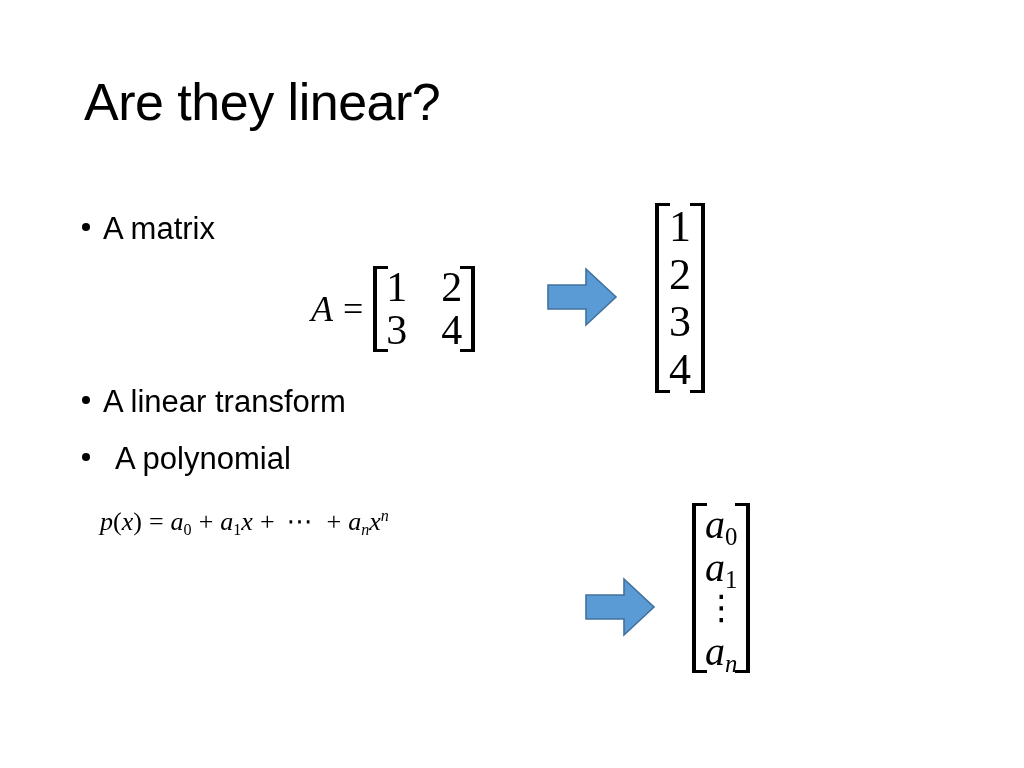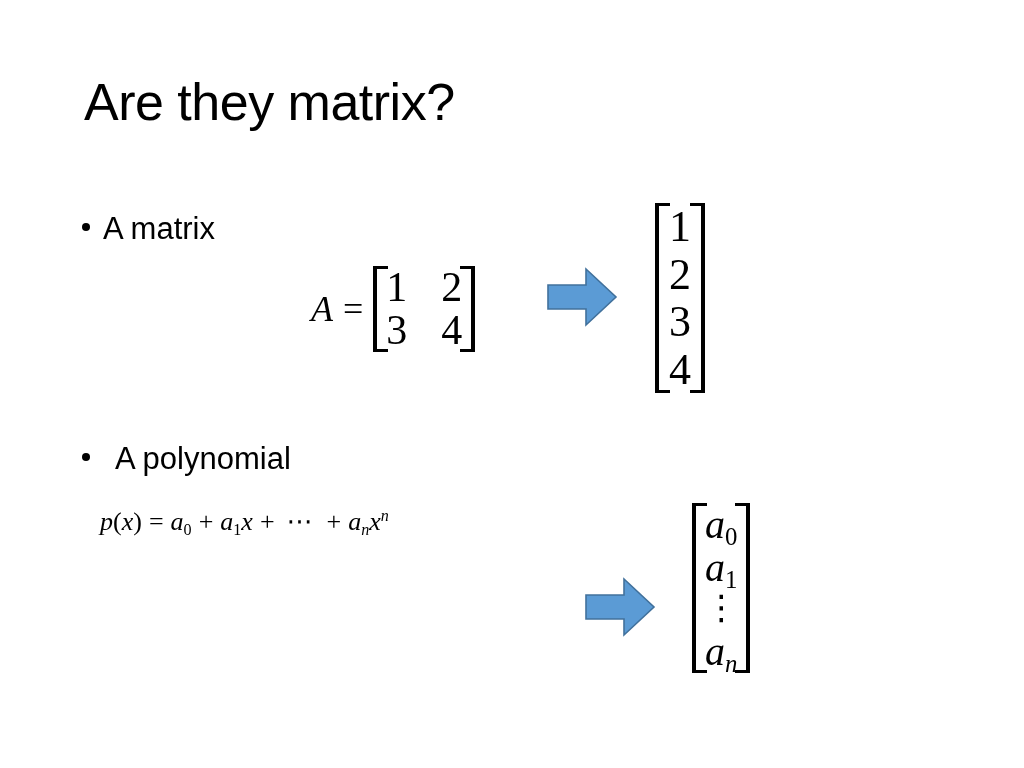--- a/index.html
+++ b/index.html
@@ -186,21 +186,21 @@
   }
   .arrow svg { display: block; }
   .arrow-1 { left: 546px; top: 266px; width: 72px; height: 62px; }
   .arrow-2 { left: 584px; top: 576px; width: 72px; height: 62px; }
 </style>
 </head>
 <body>
 
 <div class="slide">
 
-  <div class="slide-title">Are they matrix?</div>
+  <div class="slide-title">Are they linear?</div>
 
   <div class="bullet bullet-1">
     <span class="bullet-dot"></span>
     <span>A matrix</span>
   </div>
 
   <div class="math eq-matrix">
     <span class="mi lhs">A</span>
     <span class="mo eqsign">=</span>
     <span class="brk">
@@ -223,20 +223,24 @@
     <span class="brk">
       <span class="vec-col">
         <span class="mn">1</span>
         <span class="mn">2</span>
         <span class="mn">3</span>
         <span class="mn">4</span>
       </span>
     </span>
   </div>
 
+  <div class="bullet bullet-2">
+    <span class="bullet-dot"></span>
+    <span>A linear transform</span>
+  </div>
 
   <div class="bullet bullet-3">
     <span class="bullet-dot"></span>
     <span>A polynomial</span>
   </div>
 
   <div class="math eq-poly">
     <span class="mi">p</span><span class="mo">(</span><span class="mi">x</span><span class="mo">)</span><span class="op">=</span><span class="mi">a</span><sub class="msub upright">0</sub><span class="op">+</span><span class="mi">a</span><sub class="msub upright">1</sub><span class="mi">x</span><span class="op">+</span><span class="cdots">⋯</span><span class="op">+</span><span class="mi">a</span><sub class="msub">n</sub><span class="mi">x</span><sup class="msup">n</sup>
   </div>
 

